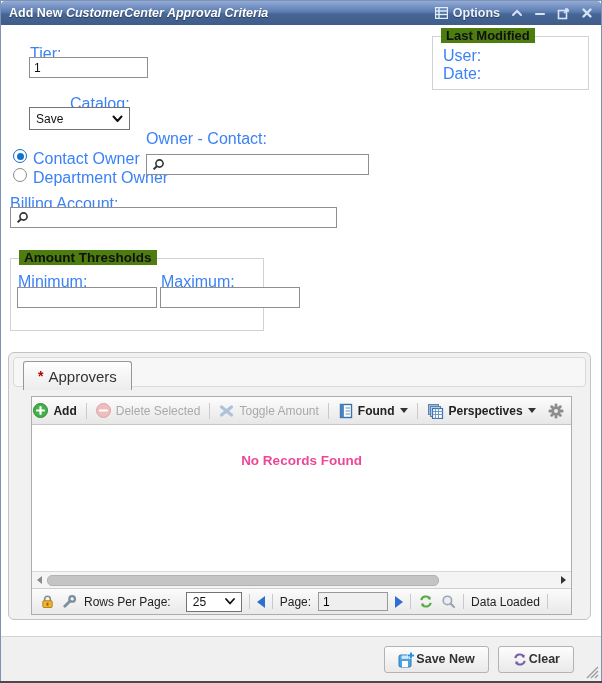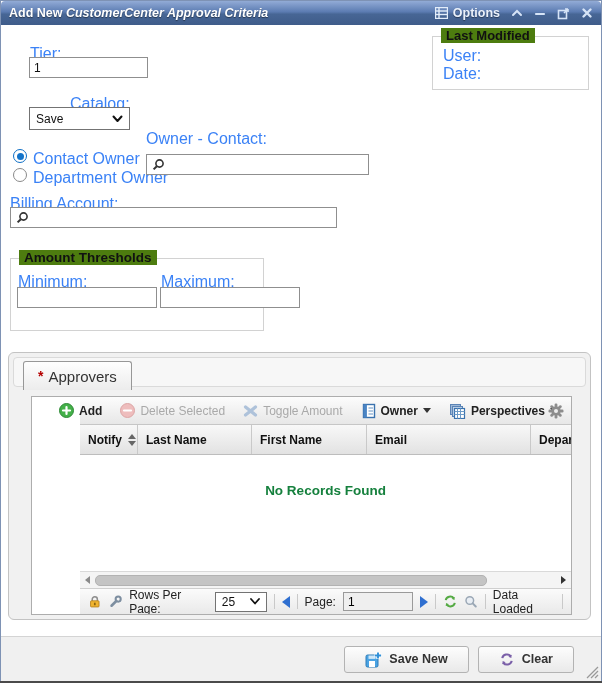--- a/index.html
+++ b/index.html
@@ -34,56 +34,56 @@
   .panel{position:absolute;left:8px;top:352px;width:583px;height:268px;background:#f1f1f1;
          border:1px solid #c3c3c3;border-radius:6px;}
   .tabstrip{position:absolute;left:4px;top:4px;right:4px;height:30px;background:#f7f7f7;
             border:1px solid #dadada;border-radius:4px;}
   .tab{position:absolute;left:9px;top:3px;height:29px;background:linear-gradient(#fefefe,#ececec);
        border:1px solid #979797;border-bottom:none;border-radius:3px 3px 0 0;display:flex;align-items:center;
        gap:5px;padding:0 14px;cursor:pointer;}
   .tab .req{color:#b40000;font-weight:bold;font-size:14px;line-height:1;}
   .tab .tlabel{font-size:15px;color:#333;}
   .grid{position:absolute;left:22px;top:43px;width:541px;height:219px;border:1px solid #adadad;background:#fff;
-        display:flex;flex-direction:column;overflow:hidden;padding-left:48px;}
+        display:flex;flex-direction:column;overflow:hidden;}
   .gtoolbar{height:28px;flex:0 0 28px;background:linear-gradient(#fcfcfc,#e7e7e7);border-bottom:1px solid #c6c6c6;
             position:relative;display:flex;align-items:center;justify-content:center;gap:9px;padding-right:34px;}
   .titem{display:flex;align-items:center;gap:5px;font-size:12px;color:#222;font-weight:bold;cursor:pointer;white-space:nowrap;}
   .titem.disabled{color:#a9a9a9;font-weight:normal;cursor:default;}
   .tsep{width:1px;height:16px;background:#c9c9c9;}
   .caret{width:0;height:0;border-left:4px solid transparent;border-right:4px solid transparent;border-top:5px solid #333;}
   .gearbox{position:absolute;right:7px;top:6px;cursor:pointer;}
   .ghead{height:30px;flex:0 0 30px;background:linear-gradient(#f8f8f8,#e2e2e2);border-bottom:1px solid #bdbdbd;
          display:flex;overflow:hidden;}
   .hcell{border-right:1px solid #c9c9c9;display:flex;align-items:center;gap:6px;padding:0 0 0 8px;
          font-size:12px;font-weight:bold;color:#111;flex:0 0 auto;cursor:pointer;white-space:nowrap;}
   .sorticon{display:inline-flex;flex-direction:column;gap:2px;}
   .sorticon .up{width:0;height:0;border-left:4px solid transparent;border-right:4px solid transparent;border-bottom:5px solid #666;}
   .sorticon .dn{width:0;height:0;border-left:4px solid transparent;border-right:4px solid transparent;border-top:5px solid #666;}
   .gbody{flex:1 1 auto;background:#fff;text-align:center;}
-  .nomsg{margin-top:28px;font-size:13.5px;font-weight:bold;color:#15803d;}
+  .nomsg{margin-top:28px;font-size:13.5px;font-weight:bold;color:#ec4899;}
   .hscroll{height:17px;flex:0 0 17px;background:#f4f4f4;border-top:1px solid #d9d9d9;position:relative;}
   .harrow-l{position:absolute;left:5px;top:4px;width:0;height:0;border-top:4px solid transparent;border-bottom:4px solid transparent;
             border-right:5px solid #8a8a8a;cursor:pointer;}
   .harrow-r{position:absolute;right:5px;top:4px;width:0;height:0;border-top:4px solid transparent;border-bottom:4px solid transparent;
             border-left:5px solid #333;cursor:pointer;}
   .hthumb{position:absolute;left:15px;top:3px;width:392px;height:11px;border-radius:5px;background:#c4c4c4;
           border:1px solid #b2b2b2;cursor:grab;}
   .pager{height:26px;flex:0 0 26px;background:linear-gradient(#fbfbfb,#e9e9e9);border-top:1px solid #cfcfcf;
          display:flex;align-items:center;gap:7px;padding:0 8px;font-size:12px;color:#222;}
   .psep{width:1px;height:15px;background:#c9c9c9;}
   .pgarrow-l{width:0;height:0;border-top:6px solid transparent;border-bottom:6px solid transparent;border-right:8px solid #2f6fd0;cursor:pointer;}
   .pgarrow-r{width:0;height:0;border-top:6px solid transparent;border-bottom:6px solid transparent;border-left:8px solid #2f6fd0;cursor:pointer;}
-  .rpp-sel{position:static;width:56px;height:20px;}
+  .rpp-sel{position:static;width:56px;height:20px;margin-left:8px;}
   .pageinp{width:70px;height:19px;border:1px solid #9a9a9a;background:#efefef;font:12px "Liberation Sans",sans-serif;padding:0 4px;}
   
   .footer{position:absolute;left:1px;right:1px;top:636px;height:45px;background:#f0f0f0;border-top:1px solid #d4d4d4;
           display:flex;align-items:center;justify-content:flex-end;gap:9px;padding-right:27px;}
   .btn{height:27px;border:1px solid #b3b3b3;border-radius:3px;background:linear-gradient(#fdfdfd,#e9e9e9);
-       display:flex;align-items:center;gap:7px;padding:0 20px;font-size:12.5px;font-weight:bold;color:#333;cursor:pointer;}
+       display:flex;align-items:center;gap:1px;padding:0 13px;font-size:12.5px;font-weight:bold;color:#333;cursor:pointer;}
   .grip{position:absolute;right:3px;bottom:2px;}
 </style>
 </head>
 <body>
 
 <div class="stage">
 
   <div class="titlebar">
     <div class="title">
       <span>Add New </span><span class="em">CustomerCenter Approval Criteria</span>
@@ -193,21 +193,21 @@
         </div>
         <div class="tsep"></div>
         <div class="titem">
           <svg width="15" height="16" viewBox="0 0 15 16">
             <rect x="2.5" y="1.5" width="11" height="13" fill="#fff" stroke="#3a72ae" stroke-width="1.4"></rect>
             <rect x="2.5" y="1.5" width="3.4" height="13" fill="#4a84c4"></rect>
             <line x1="7.5" y1="5" x2="12" y2="5" stroke="#7fa6cd" stroke-width="1.2"></line>
             <line x1="7.5" y1="8" x2="12" y2="8" stroke="#7fa6cd" stroke-width="1.2"></line>
             <line x1="7.5" y1="11" x2="12" y2="11" stroke="#7fa6cd" stroke-width="1.2"></line>
           </svg>
-          <span>Owner</span>
+          <span>Found</span>
           <span class="caret"></span>
         </div>
         <div class="tsep"></div>
         <div class="titem">
           <svg width="17" height="16" viewBox="0 0 17 16">
             <rect x="1.5" y="1.5" width="10" height="10" fill="#9db8d8" stroke="#5b84b6" stroke-width="1"></rect>
             <rect x="3.5" y="3.5" width="10" height="10" fill="#c3d5ea" stroke="#5b84b6" stroke-width="1"></rect>
             <rect x="5.5" y="5.5" width="10" height="10" fill="#fff" stroke="#3a72ae" stroke-width="1.2"></rect>
             <path d="M5.5 8.5 H15.5 M5.5 11.5 H15.5 M8.5 5.5 V15.5 M11.5 5.5 V15.5" stroke="#6d9bc8" stroke-width="1"></path>
           </svg>
@@ -221,41 +221,20 @@
               <rect x="6.6" y="0.5" width="2.8" height="15" rx="1.2" transform="rotate(45 8 8)"></rect>
               <rect x="6.6" y="0.5" width="2.8" height="15" rx="1.2" transform="rotate(90 8 8)"></rect>
               <rect x="6.6" y="0.5" width="2.8" height="15" rx="1.2" transform="rotate(135 8 8)"></rect>
             </g>
             <circle cx="8" cy="8" r="4.6" fill="#8d8d8d"></circle>
             <circle cx="8" cy="8" r="2" fill="#ececec"></circle>
           </svg>
         </div>
       </div>
 
-      <div class="ghead">
-        <div class="hcell" style="width:58px;">
-          <span>Notify</span>
-          <span class="sorticon">
-              <span class="up"></span>
-              <span class="dn"></span>
-            </span>
-        </div>
-        <div class="hcell" style="width:114px;">
-          <span>Last Name</span>
-        </div>
-        <div class="hcell" style="width:115px;">
-          <span>First Name</span>
-        </div>
-        <div class="hcell" style="width:164px;">
-          <span>Email</span>
-        </div>
-        <div class="hcell" style="width:160px;">
-          <span>Department</span>
-        </div>
-      </div>
 
       <div class="gbody">
         <div class="nomsg">No Records Found</div>
       </div>
 
       <div class="hscroll">
         <div class="harrow-l"></div>
         <div class="hthumb"></div>
         <div class="harrow-r"></div>
       </div>

